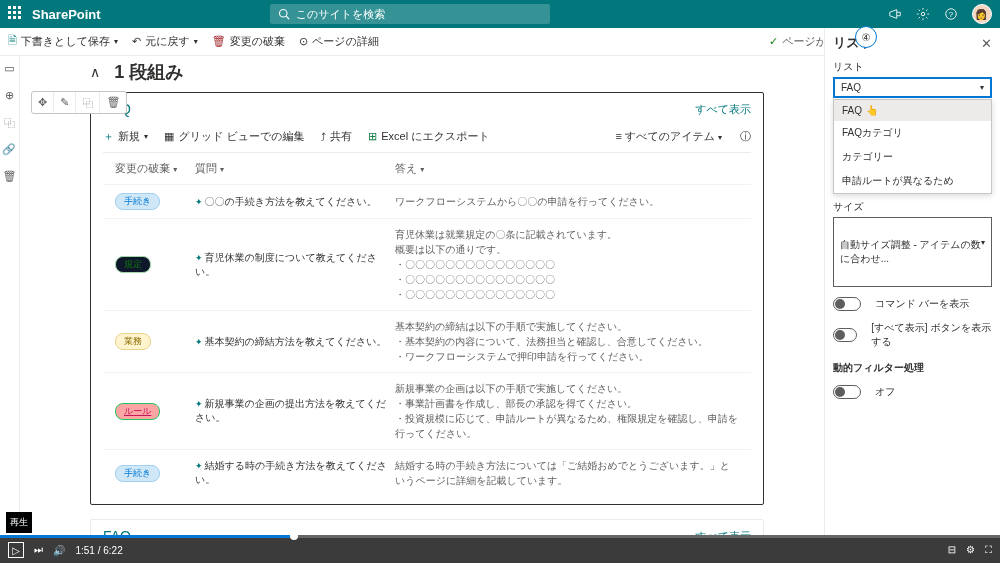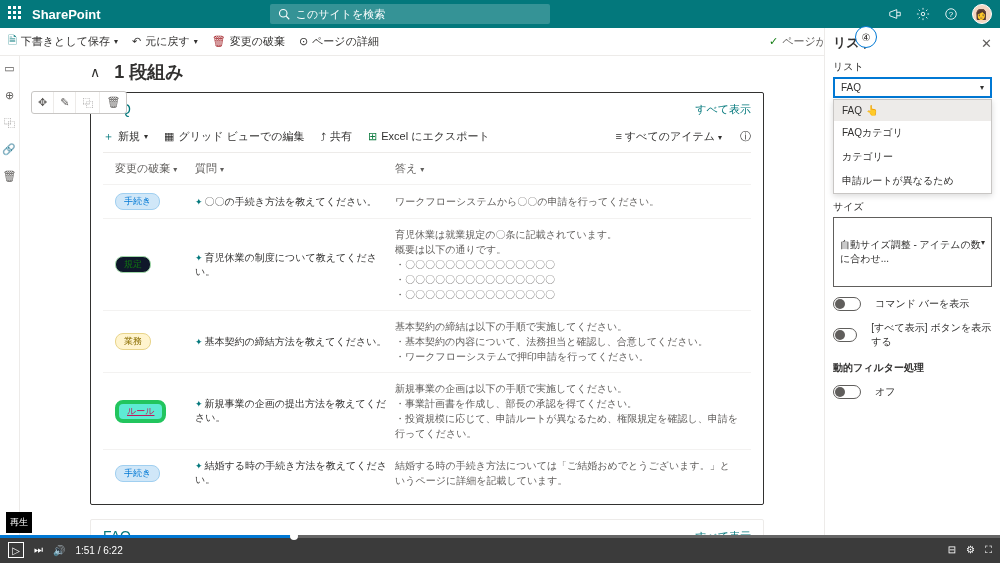--- a/index.html
+++ b/index.html
@@ -48,21 +48,21 @@
 .tbl-hdr { display: flex; padding: 8px 12px; color: #605e5c; font-size: 11px; }
 .col-cat { width: 80px; }
 .col-q { width: 200px; }
 .col-a { flex: 1; }
 
 .row { display: flex; padding: 8px 12px; border-top: 1px solid #f3f2f1; font-size: 10px; align-items: center; }
 .tag { display: inline-block; padding: 1px 8px; border-radius: 8px; font-size: 9px; }
 .tag-blue { background: #d0e7f8; color: #0078d4; border: 1px solid #a0cff0; }
 .tag-green { background: #0f172a; color: #107c10; border: 1px solid #a0d8a8; }
 .tag-yellow { background: #fff4ce; color: #8a6d00; border: 1px solid #e8d48a; }
-.tag-pink { background: #5eead4; color: #c2185b; border: 4px solid #22c55e; text-decoration: underline; }
+.tag-pink { background: #fca5a5; color: #c2185b; border: 1px solid #22c55e; text-decoration: underline; }
 .sparkle { color: #03787c; margin-right: 2px; font-size: 9px; }
 .ans { color: #605e5c; line-height: 1.5; }
 
 
 .rpanel { position: absolute; right: 0; top: 28px; width: 176px; bottom: 26px; border-left: 1px solid #edebe9; background: #fff; padding: 6px 8px; }
 .rpanel-hdr { display: flex; align-items: center; margin-bottom: 8px; }
 .rpanel-hdr h3 { font-size: 13px; font-weight: 600; }
 .rpanel-hdr .close { margin-left: auto; font-size: 13px; color: #605e5c; }
 .callout { position: absolute; top: -2px; left: 30px; width: 22px; height: 22px; border: 1px solid #0078d4; border-radius: 50%; background: #fff; display: flex; align-items: center; justify-content: center; font-size: 10px; }
 

